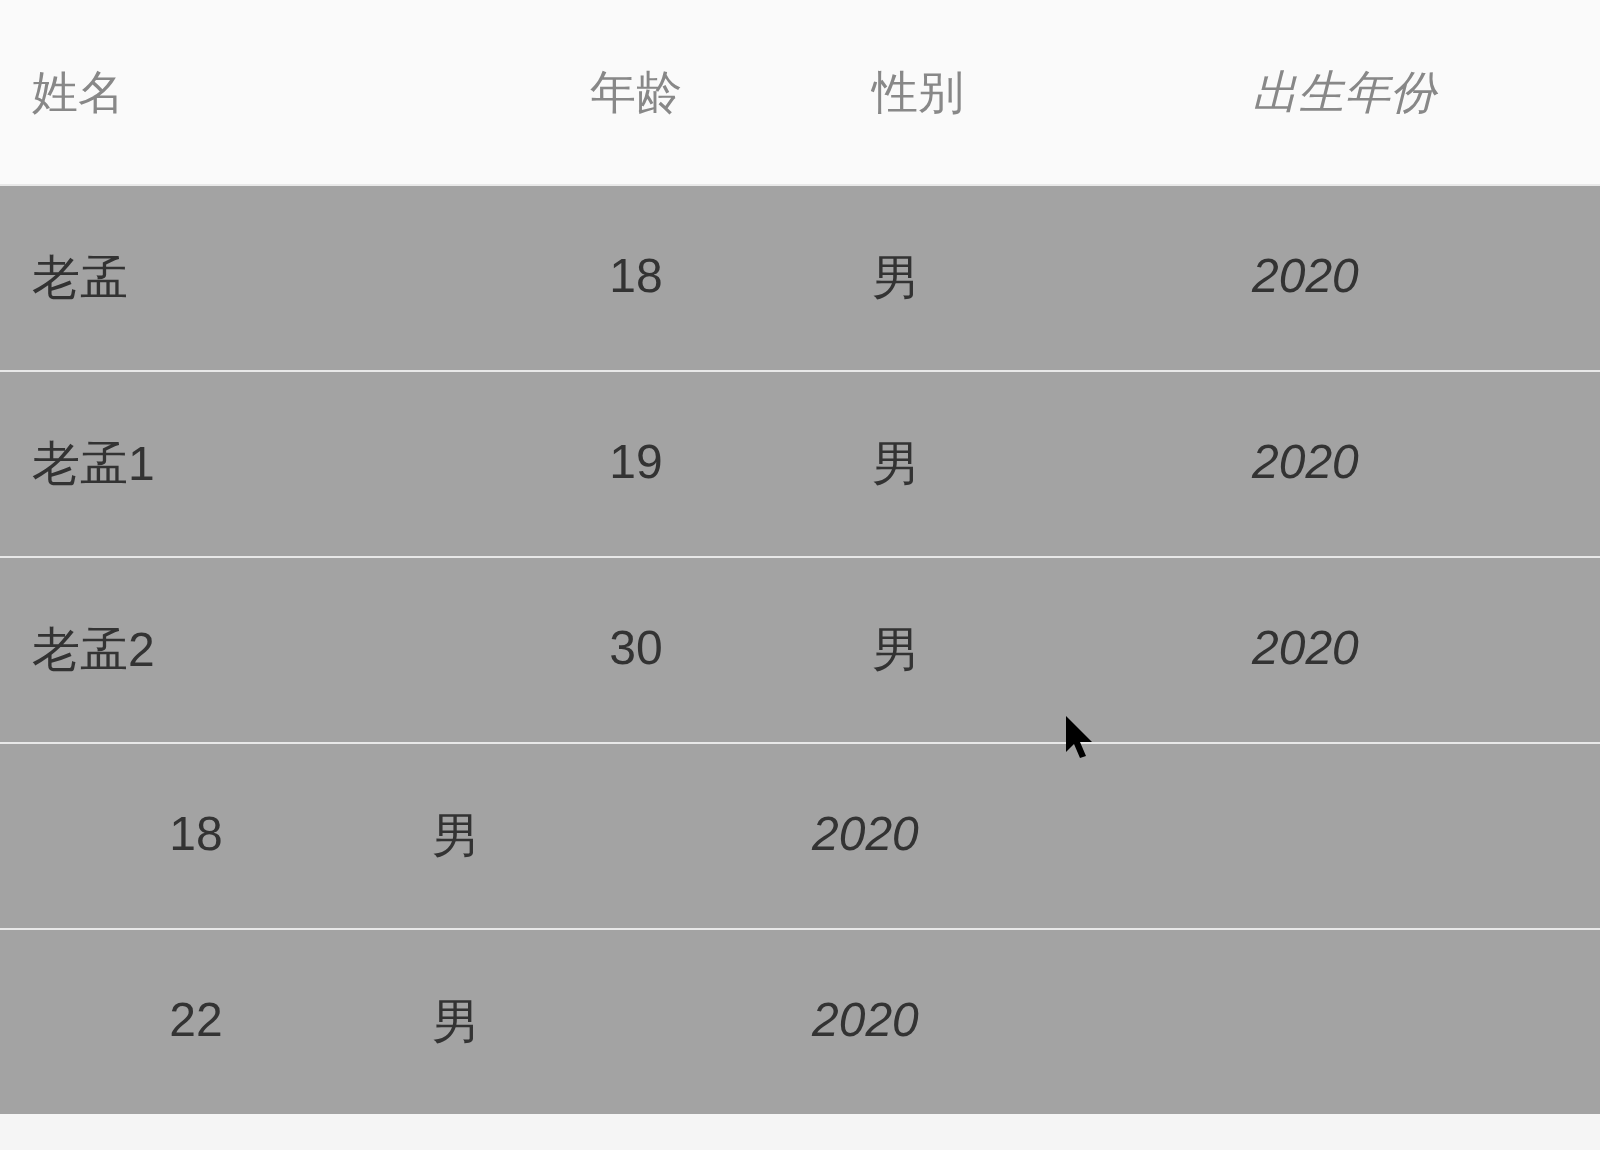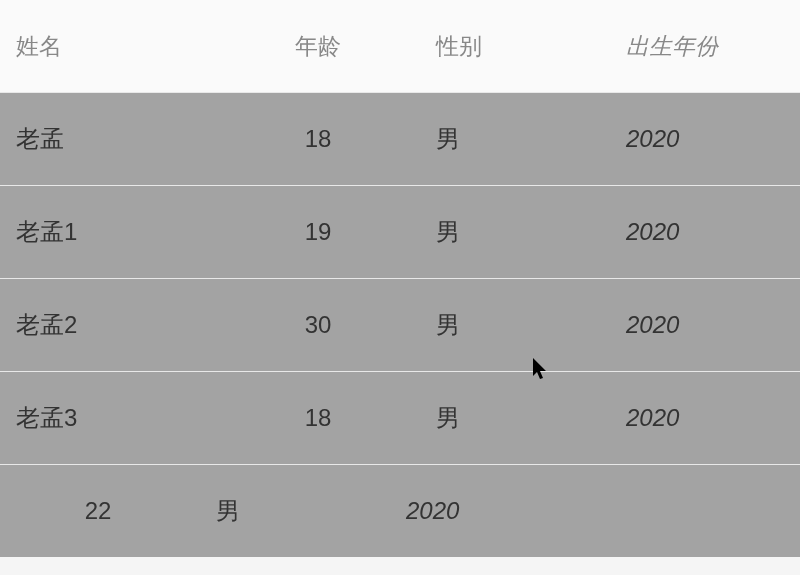--- a/index.html
+++ b/index.html
@@ -89,21 +89,20 @@
   </div>
 
   <div class="data-row">
     <div class="cell col-name">老孟2</div>
     <div class="cell col-age">30</div>
     <div class="cell col-gender">男</div>
     <div class="cell col-year">2020</div>
   </div>
 
   <div class="data-row">
-    <div class="cell col-name">老孟3</div>
     <div class="cell col-age">18</div>
     <div class="cell col-gender">男</div>
     <div class="cell col-year">2020</div>
   </div>
 
   <div class="data-row">
     <div class="cell col-age">22</div>
     <div class="cell col-gender">男</div>
     <div class="cell col-year">2020</div>
   </div>

